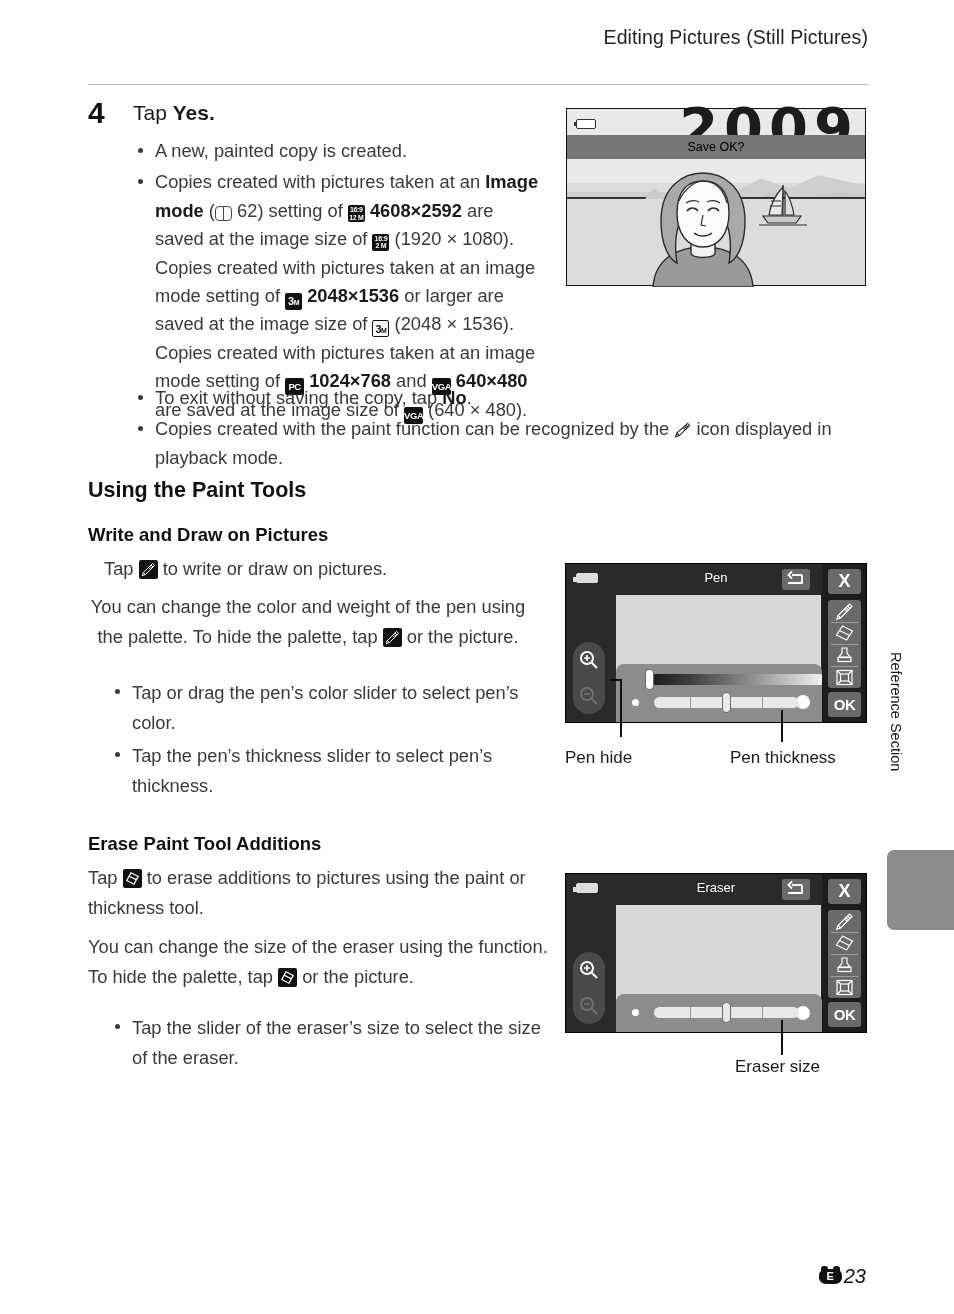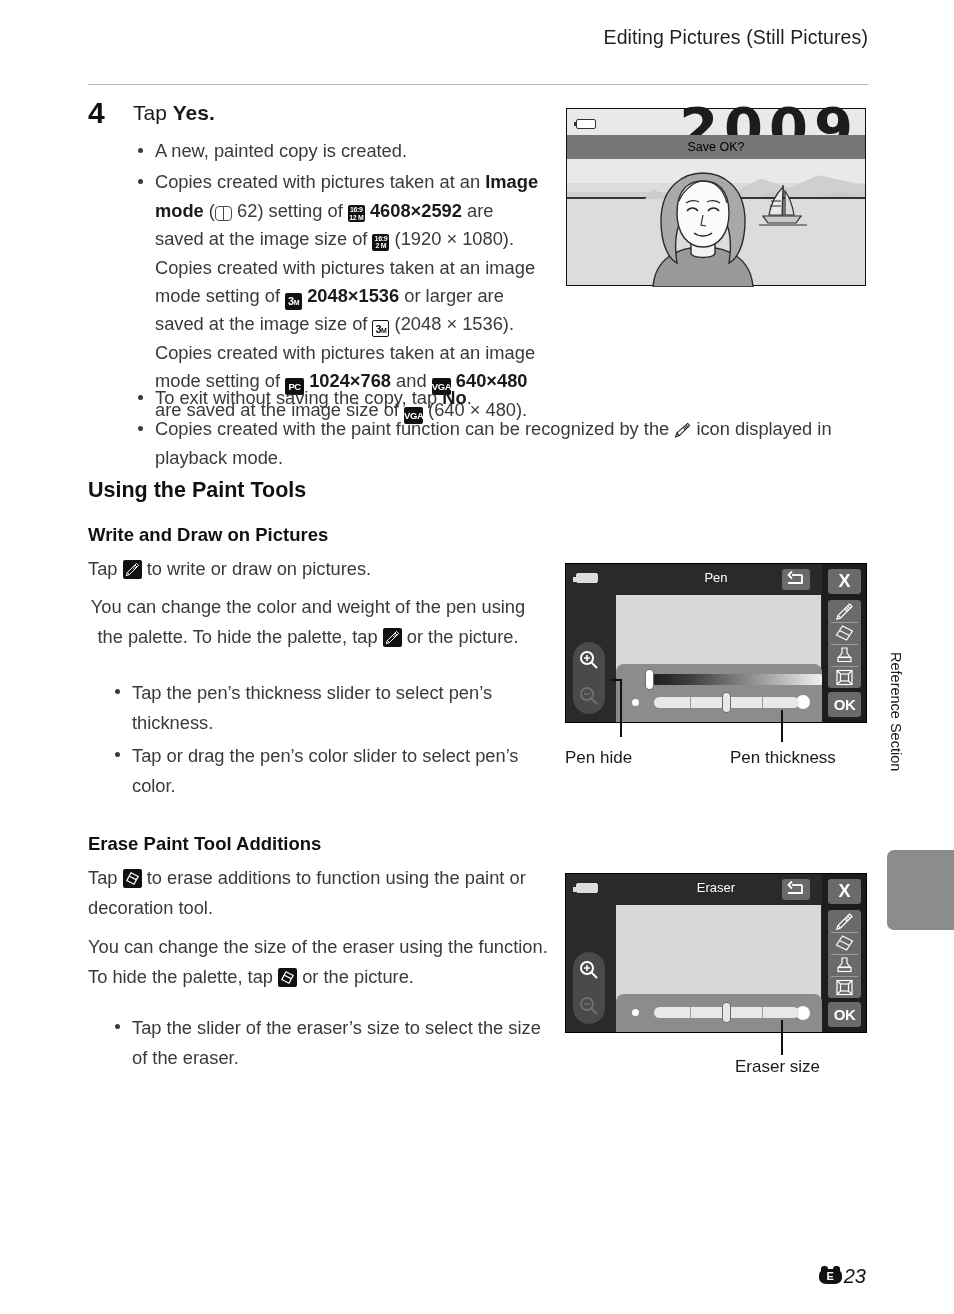--- a/index.html
+++ b/index.html
@@ -347,21 +347,21 @@
   </div>
 
   <div class="sv-batt"></div>
   <div class="sv-bar">Save OK?</div>
 </div>
 
 <div class="h-section" style="top:478px;">Using the Paint Tools</div>
 
 <div class="h-sub" style="top:524px;">Write and Draw on Pictures</div>
 
-<div class="para" style="top:554px; width:460px;">
+<div class="para" style="top:554px; width:460px;margin-left:16px;">
   <span>Tap </span><span class="pen-box"><svg width="15" height="15" viewBox="0 0 15 15">
         <g fill="none" stroke="#fff" stroke-width="1">
           <path d="M11.6 1.4 L13.6 3.4 L4.4 12.6 L1.3 13.6 L2.3 10.5 Z"></path>
           <path d="M10 3 L12 5"></path>
           <path d="M8.8 4.2 L10.8 6.2"></path>
           <path d="M7.6 5.4 L9.6 7.4"></path>
           <path d="M2.3 10.5 L4.4 12.6"></path>
         </g>
       </svg></span><span> to write or draw on pictures.</span>
 </div>
@@ -373,24 +373,24 @@
           <path d="M10 3 L12 5"></path>
           <path d="M8.8 4.2 L10.8 6.2"></path>
           <path d="M7.6 5.4 L9.6 7.4"></path>
           <path d="M2.3 10.5 L4.4 12.6"></path>
         </g>
       </svg></span><span> or the picture.</span>
 </div>
 
 <div class="body-txt" style="position:absolute; left:110px; top:678px; width:440px; line-height:30px;">
   <div class="bl">
+    <span>Tap or drag the pen’s color slider to select pen’s color.</span>
+  </div>
+  <div class="bl">
     <span>Tap the pen’s thickness slider to select pen’s thickness.</span>
-  </div>
-  <div class="bl">
-    <span>Tap or drag the pen’s color slider to select pen’s color.</span>
   </div>
 </div>
 
 <div id="pen-screen" class="scr">
   <div class="scr-batt"></div>
   <div class="scr-title">Pen</div>
   <div class="scr-back">
     <svg width="28" height="21" viewBox="0 0 28 21">
         <g fill="none" stroke="#fff" stroke-width="1.8">
           <path d="M20 6 H10"></path>
@@ -489,21 +489,21 @@
 <div class="callout" style="left:730px; top:748px;">Pen thickness</div>
 
 <div class="h-sub" style="top:833px;">Erase Paint Tool Additions</div>
 
 <div class="para" style="top:863px; width:460px;">
   <span>Tap </span><span class="eraser-box"><svg width="15" height="15" viewBox="0 0 15 15">
         <g fill="none" stroke="#fff" stroke-width="1.2">
           <path d="M6 1.8 L13.2 5.4 L9 13.2 L1.8 9.6 Z"></path>
           <path d="M3.9 5 L11.1 8.6"></path>
         </g>
-      </svg></span><span> to erase additions to function using the paint or decoration tool.</span>
+      </svg></span><span> to erase additions to pictures using the paint or thickness tool.</span>
 </div>
 
 <div class="para" style="top:932px; width:460px;">
   <span>You can change the size of the eraser using the function. To hide the palette, tap </span><span class="eraser-box"><svg width="15" height="15" viewBox="0 0 15 15">
         <g fill="none" stroke="#fff" stroke-width="1.2">
           <path d="M6 1.8 L13.2 5.4 L9 13.2 L1.8 9.6 Z"></path>
           <path d="M3.9 5 L11.1 8.6"></path>
         </g>
       </svg></span><span> or the picture.</span>
 </div>

